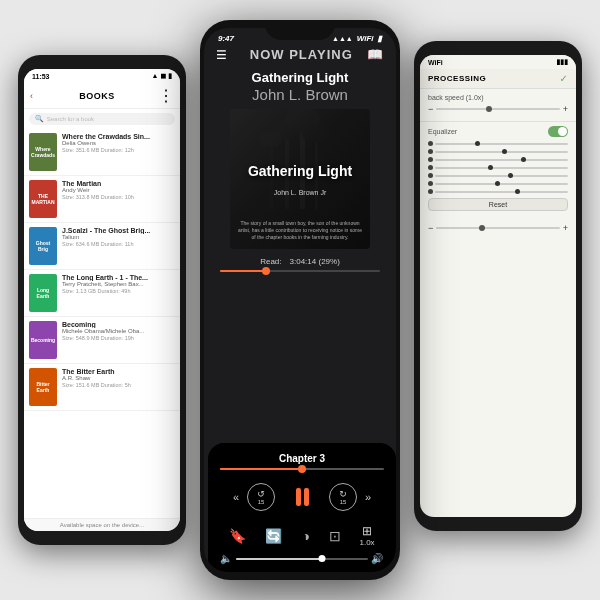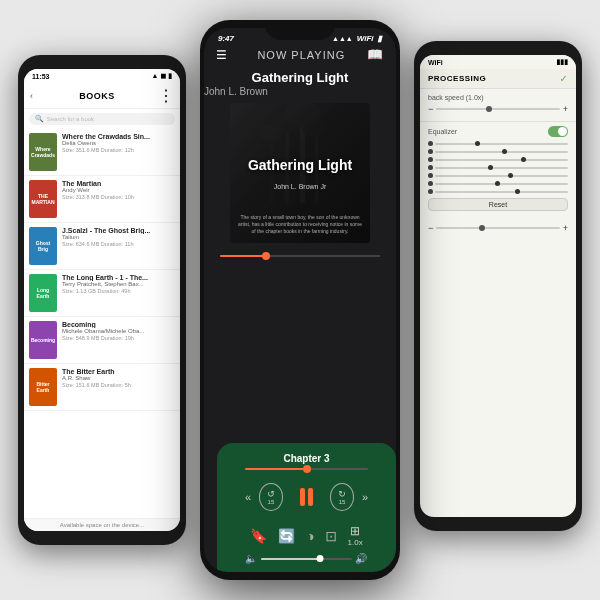--- a/index.html
+++ b/index.html
@@ -350,43 +350,44 @@
       display: flex;
       align-items: center;
       justify-content: space-between;
       padding: 2px 12px 4px;
     }
     .center-header-menu {
       color: #fff;
       font-size: 12px;
     }
     .center-header-title {
-      font-size: 11px;
-      font-weight: 400;
+      font-size: 13px;
+      font-weight: 700;
       color: #ccc;
       letter-spacing: 1px;
       text-transform: uppercase;
       margin-left: 8px;
     }
     .center-header-icon {
       color: #fff;
       font-size: 13px;
     }
     .center-book-title {
       text-align: center;
       padding: 4px 10px 1px;
     }
     .center-book-title-text {
       font-size: 13px;
       font-weight: 700;
       color: #fff;
     }
     .center-book-author {
-      font-size: 10px;
+      font-size: 15px;
       color: #aaa;
+      text-align: center;
       padding-bottom: 6px;
     }
     .center-cover-wrapper {
       margin: 0 auto;
       width: 140px;
       height: 140px;
       border-radius: 4px;
       overflow: hidden;
       position: relative;
     }
@@ -460,25 +461,25 @@
       background: #ff6b35;
       border-radius: 50%;
       position: absolute;
       right: -4px;
       top: -3px;
     }
     
     .center-player-panel {
       position: absolute;
       bottom: 0;
-      left: 13px;
+      left: 4px;
       right: 0;
-      background: #14532d;
+      background: #000000;
       border-radius: 16px 16px 0 0;
-      padding: 10px 28px 8px;
+      padding: 10px 12px 8px;
     }
     .player-chapter {
       text-align: center;
       font-size: 10px;
       font-weight: 600;
       color: #fff;
       margin-bottom: 4px;
     }
     .player-time-row {
       display: flex;
@@ -807,20 +808,24 @@
               <ellipse cx="41" cy="30" rx="12" ry="8" fill="#111"></ellipse>
             </svg>
             <div class="cover-title-overlay">Gathering
 Light</div>
             <div class="cover-author-overlay">John L. Brown Jr</div>
             <div class="cover-subtitle-small">The story of a small town boy, the son of the unknown artist, has a little contribution to receiving notice in some of the chapter books in the farming industry.</div>
           </div>
         </div>
       </div>
       <div class="center-progress-section">
+        <div class="center-duration-row">
+          <span>Read:</span>
+          <span>3:04:14 (29%)</span>
+        </div>
         <div class="center-progress-bar">
           <div class="center-progress-fill">
             <div class="center-progress-thumb"></div>
           </div>
         </div>
       </div>
 
       <div class="center-player-panel">
         <div class="player-chapter">Chapter 3</div>
         <div class="player-track-bar">

